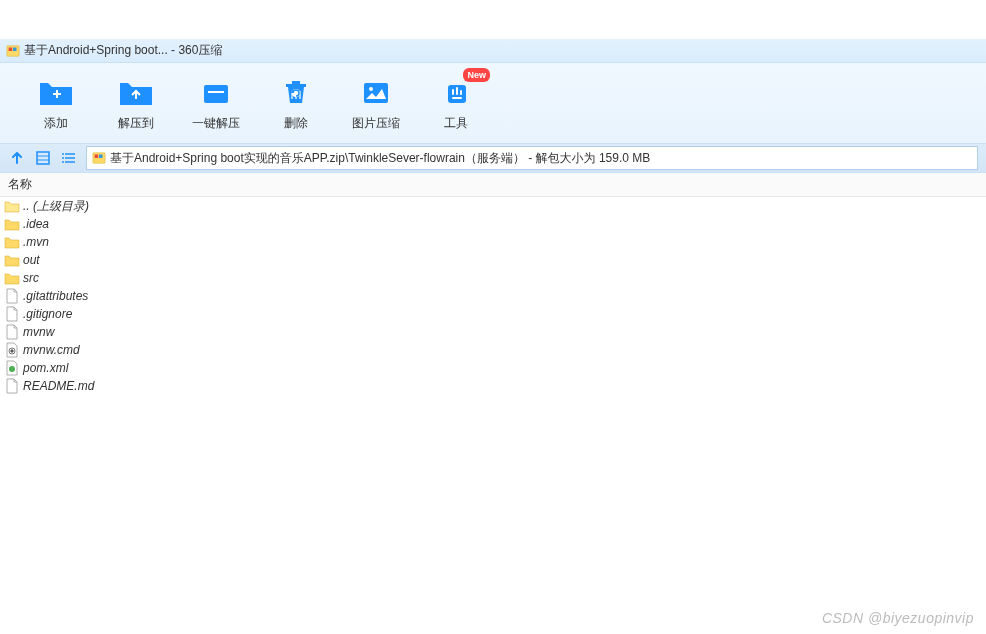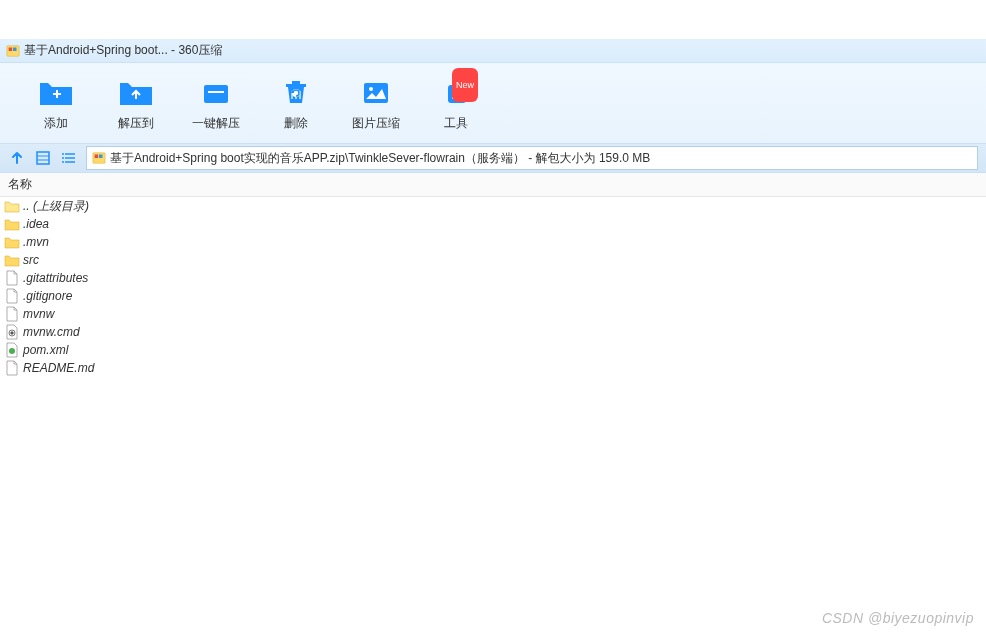--- a/index.html
+++ b/index.html
@@ -6,21 +6,21 @@
     body { width: 986px; height: 634px; background: #fff; overflow: hidden; position: relative; }
     
     .titlebar { height: 24px; background: linear-gradient(#e3f1fd, #d9ecfc); display: flex; align-items: center; padding: 0 6px; font-size: 12px; color: #333; border-bottom: 1px solid #c9e0f5; margin-top: 39px; }
     .titlebar-icon { width: 14px; height: 14px; margin-right: 4px; display: inline-flex; }
     .titlebar-icon svg { width: 14px; height: 14px; }
     
     .toolbar { height: 80px; background: linear-gradient(#f0f8ff, #e8f3fd); display: flex; align-items: center; padding: 0 16px; gap: 0; }
     .toolbar-btn { display: flex; flex-direction: column; align-items: center; justify-content: center; width: 80px; height: 70px; cursor: pointer; position: relative; }
     .toolbar-btn .icon-box { width: 40px; height: 32px; margin-bottom: 8px; display: flex; align-items: center; justify-content: center; }
     .toolbar-btn .label { font-size: 12px; color: #333; }
-    .badge-new { position: absolute; top: 0px; right: 18px; background: #ff4444; color: #fff; font-size: 9px; padding: 12px 4px; border-radius: 6px; font-weight: normal; }
+    .badge-new { position: absolute; top: 0px; right: 6px; background: #ff4444; color: #fff; font-size: 9px; padding: 2px 4px; border-radius: 6px; font-weight: bold; }
     
     .pathbar { height: 30px; background: linear-gradient(#ddecf9, #d3e6f7); display: flex; align-items: center; padding: 0 8px; gap: 8px; border-top: 1px solid #c9e0f5; border-bottom: 1px solid #c9e0f5; }
     .pathbar-icon-btn { width: 18px; height: 18px; display: flex; align-items: center; justify-content: center; cursor: pointer; }
     .pathbar-icon-btn svg { width: 16px; height: 16px; }
     .path-input { flex: 1; height: 24px; background: #fff; border: 1px solid #b3cfe8; padding: 0 5px; display: flex; align-items: center; font-size: 12px; color: #333; }
     .path-input-icon { width: 14px; height: 14px; margin-right: 4px; display: inline-flex; }
     
     .column-header { height: 24px; background: #fafafa; border-bottom: 1px solid #e6e6e6; display: flex; align-items: center; padding: 0 8px; font-size: 12px; color: #333; }
     
     .file-list { background: #fff; }
@@ -172,20 +172,28 @@
         </svg>
       </span>
     <span>.mvn</span>
   </div>
   <div class="file-item">
     <span class="file-icon">
         <svg viewBox="0 0 16 16">
           <path d="M1 4 L5 4 L7 6 L15 6 L15 14 L1 14 Z" fill="#ffd968" stroke="#d4a820" stroke-width="0.5"></path>
         </svg>
       </span>
+    <span>out</span>
+  </div>
+  <div class="file-item">
+    <span class="file-icon">
+        <svg viewBox="0 0 16 16">
+          <path d="M1 4 L5 4 L7 6 L15 6 L15 14 L1 14 Z" fill="#ffd968" stroke="#d4a820" stroke-width="0.5"></path>
+        </svg>
+      </span>
     <span>src</span>
   </div>
   <div class="file-item">
     <span class="file-icon">
         <svg viewBox="0 0 16 16">
           <path d="M3 1 L10 1 L13 4 L13 15 L3 15 Z" fill="#fff" stroke="#999" stroke-width="0.8"></path>
           <path d="M10 1 L10 4 L13 4" fill="none" stroke="#999" stroke-width="0.8"></path>
         </svg>
       </span>
     <span>.gitattributes</span>

